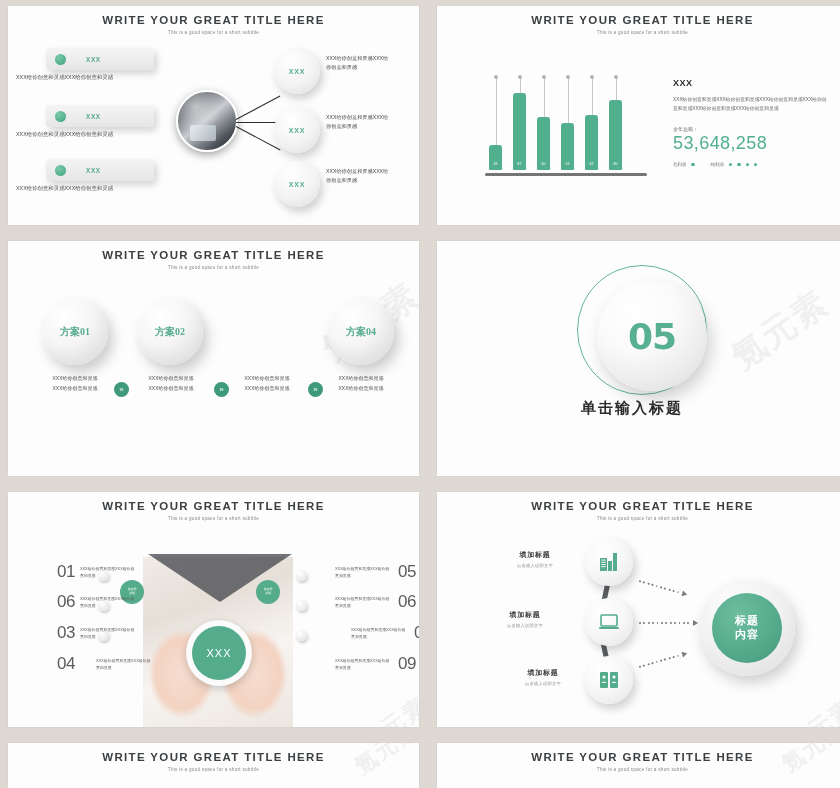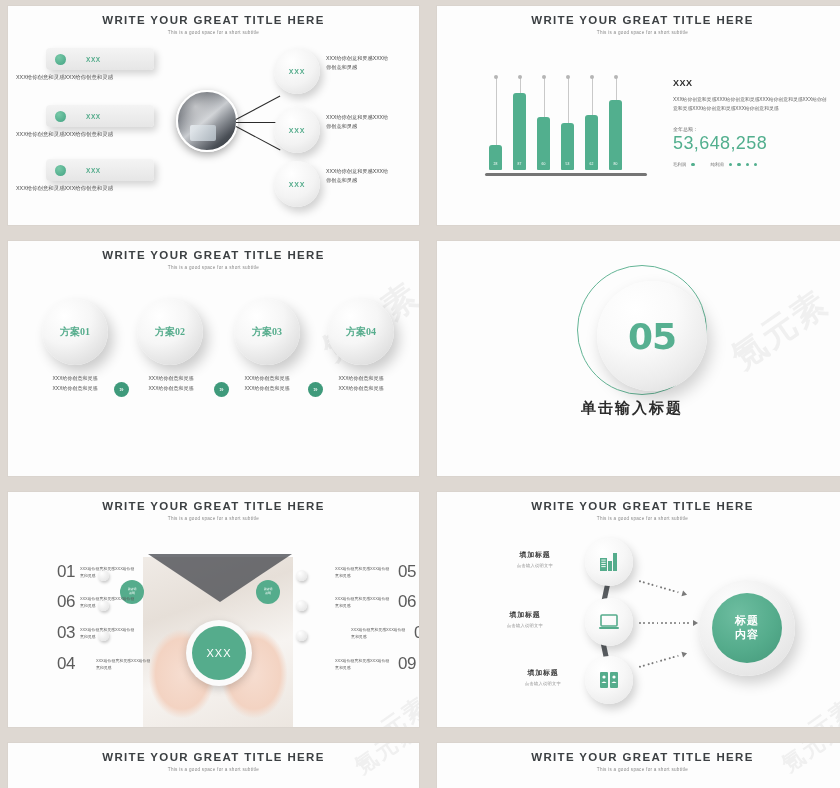--- a/index.html
+++ b/index.html
@@ -337,21 +337,20 @@
       <div class="s3-ball" style="left:34px; top:58px;">方案01</div>
       <div class="s3-cap" style="left:32px; top:133px;">
         <span>XXX给你创意和灵感<br>XXX给你创意和灵感</span>
       </div>
 
       <div class="s3-ball" style="left:129px; top:58px;">方案02</div>
       <div class="s3-cap" style="left:128px; top:133px;">
         <span>XXX给你创意和灵感<br>XXX给你创意和灵感</span>
       </div>
 
-      <div class="s3-ball" style="left:226px; top:58px;">方案03</div>
       <div class="s3-cap" style="left:224px; top:133px;">
         <span>XXX给你创意和灵感<br>XXX给你创意和灵感</span>
       </div>
 
       <div class="s3-ball" style="left:320px; top:58px;">方案04</div>
       <div class="s3-cap" style="left:318px; top:133px;">
         <span>XXX给你创意和灵感<br>XXX给你创意和灵感</span>
       </div>
 
       <div class="s3-arrow" style="left:106px; top:141px;">»</div>

